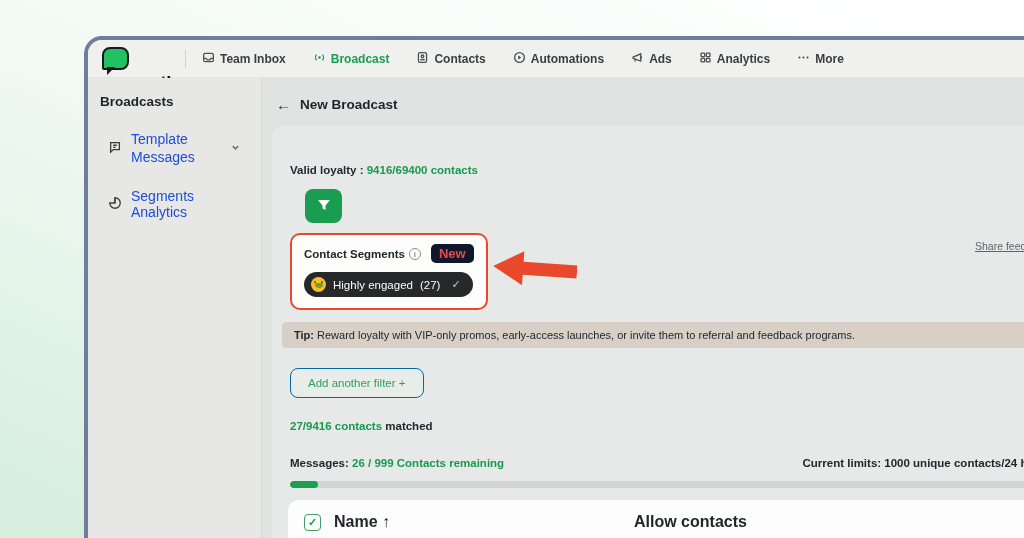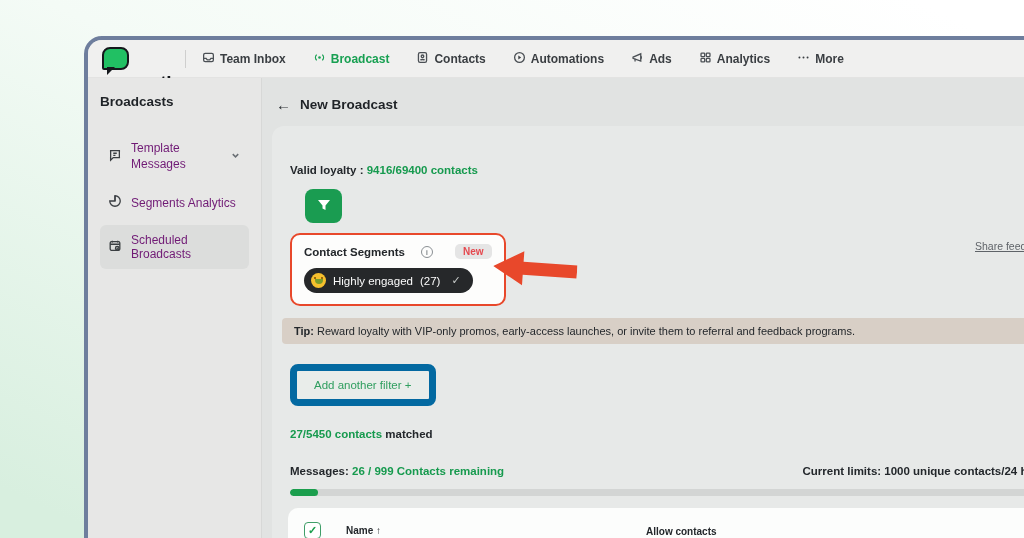--- a/index.html
+++ b/index.html
@@ -26,23 +26,23 @@
   .nav-item { display:flex; align-items:center; gap:5px; font-size:12px; font-weight:600;
               color:#3a3e42; cursor:pointer; white-space:nowrap; }
   .nav-item svg { width:13px; height:13px; stroke:#4b5055; }
   .nav-item.active { color:#18a052; }
   .nav-item.active svg { stroke:#18a052; }
 
   
   .body { flex:1; display:flex; min-height:0; }
   .sidebar { width:174px; flex:0 0 auto; background:#e7e7e6; border-right:1px solid #d7d8d7;
              padding:16px 12px; }
-  .sidebar-title { font-size:13.5px; font-weight:600; color:#1f2327; margin-bottom:24px; }
-  .side-item { display:flex; align-items:center; gap:9px; font-size:12px; font-weight:500;
-               color:#701a75; padding:8px 8px; border-radius:6px; cursor:pointer; margin-bottom:6px; }
+  .sidebar-title { font-size:13.5px; font-weight:600; color:#1f2327; margin-bottom:13px; }
+  .side-item { display:flex; align-items:center; gap:9px; font-size:14px; font-weight:500;
+               color:#1d4ed8; padding:8px 8px; border-radius:6px; cursor:pointer; margin-bottom:6px; }
   .side-item svg { width:14px; height:14px; flex:0 0 auto; stroke:#3a3e42; }
   .side-item.active { background:#dcdddc; }
   .side-item .lbl2 { line-height:1.3; }
   .side-chevron { margin-left:auto; }
   .side-chevron svg { width:11px; height:11px; stroke:#6b7075; }
 
   
   .main { flex:1; position:relative; background:#e1e3e2; min-width:0; }
   .page-head { display:flex; align-items:center; gap:9px; padding:18px 0 0 14px; }
   .back-arrow { font-size:15px; color:#2a2e32; cursor:pointer; }
@@ -59,25 +59,25 @@
   .search-input { width:100%; height:34px; background:#dcdedd; border:none; border-radius:7px;
                   padding:0 34px 0 12px; font-size:11.5px; color:#3a3e42; outline:none;
                   font-family:"Liberation Sans", sans-serif; }
   .search-input::placeholder { color:#a9aeac; }
   .search-icon { position:absolute; right:10px; top:9px; }
   .filter-btn { width:37px; height:34px; margin-left:15px; background:#1a9c51; border:none;
                 border-radius:8px; display:flex; align-items:center; justify-content:center; cursor:pointer; }
 
   .segments-box { margin-top:10px; display:inline-block; background:#fdfdfc;
                   border:2px solid #e8482b; border-radius:10px; padding:9px 12px 11px 12px; }
-  .seg-head { display:flex; align-items:center; gap:16px; }
+  .seg-head { display:flex; align-items:center; gap:4px; }
   .seg-title { font-size:11.5px; font-weight:bold; color:#23272b; }
   .info-icon { width:12px; height:12px; border:1px solid #8a8f93; border-radius:50%;
                color:#8a8f93; font-size:8px; line-height:11px; text-align:center; font-weight:bold; }
-  .new-badge { margin-left:6px; background:#e5e5e5; color:#e5494f; font-size:10px; font-weight:600;
+  .new-badge { margin-left:6px; background:#0f172a; color:#e5494f; font-size:13px; font-weight:600;
                padding:2px 8px; border-radius:5px; }
   .seg-chip { margin-top:9px; display:inline-flex; align-items:center; gap:7px;
               background:#26282a; border-radius:999px; padding:5px 12px 5px 7px; cursor:pointer; }
   .emoji-face { width:15px; height:15px; border-radius:50%; background:#f6c02d; position:relative; }
   .emoji-face::before { content:""; position:absolute; left:3px; top:4px; width:2px; height:2px;
               border-radius:50%; background:#7a4b00; box-shadow:7px 0 0 #7a4b00; }
   .emoji-face::after { content:""; position:absolute; left:3.5px; top:6px; width:8px; height:5px;
               border-radius:0 0 8px 8px; background:#7a9e2b; }
   .seg-chip-label { color:#fbfbfb; font-size:11.5px; font-weight:400; }
   .seg-chip-check { color:#c9cdcb; font-size:11px; margin-left:4px; }
@@ -85,21 +85,21 @@
   .red-arrow { position:absolute; left:221px; top:122px; transform:rotate(4deg); }
 
   .share-link { position:absolute; left:703px; top:114px; font-size:10.5px; color:#5f6368;
                 text-decoration:underline; white-space:nowrap; cursor:pointer; }
 
   .tip-bar { margin:12px -8px 0 -8px; background:#d8cfc6; border-radius:4px; padding:7px 12px;
              font-size:11px; color:#23272b; white-space:nowrap; overflow:hidden; }
   .tip-bar b { font-weight:bold; }
 
   .add-filter-btn { margin-top:20px; display:inline-block; background:rgba(235,242,237,0.45);
-                    border:7px solid #0369a1; color:#2f9e5f; font-size:11.5px; font-weight:500;
+                    border:1px solid #0369a1; color:#2f9e5f; font-size:11.5px; font-weight:500;
                     padding:8px 17px; border-radius:8px; cursor:pointer;
                     font-family:"Liberation Sans", sans-serif; }
 
   .matched-line { margin-top:22px; font-size:11.5px; font-weight:bold; color:#23272b; }
   .matched-line .green { color:#169a4e; }
 
   .selected-row { margin-top:25px; display:flex; justify-content:space-between; align-items:center; }
   .selected-left { font-size:11.5px; font-weight:bold; color:#23272b; }
   .selected-left .green { color:#169a4e; }
   .limits-text { font-size:11.5px; font-weight:bold; color:#23272b; white-space:nowrap; }
@@ -107,21 +107,21 @@
   .progress-track { margin-top:12px; height:7px; background:#d3d5d4; border-radius:4px; overflow:hidden; }
   .progress-fill { height:100%; background:#1b9e4d; border-radius:4px; }
 
   .table-card { margin:12px -2px 0 -2px; background:#fcfdfc; border-radius:10px 10px 0 0;
                 padding:13px 16px; height:120px; }
   .thead { display:flex; align-items:center; }
   .col-name { width:330px; display:flex; align-items:center; gap:13px; }
   .checkbox { width:17px; height:17px; background:#ffffff; border:1.5px solid #3f9e68;
               border-radius:4px; display:flex; align-items:center; justify-content:center;
               color:#1b9e4d; font-size:11px; font-weight:bold; cursor:pointer; }
-  .th { font-size:10px; font-weight:bold; color:#23272b;margin-left:12px; }
+  .th { font-size:16px; font-weight:bold; color:#23272b; }
   .col-phone { width:290px; }
   .col-allow { flex:1; }
 </style>
 </head>
 <body>
 
 <div class="canvas">
   <div class="window">
 
     <div class="navbar">
@@ -201,29 +201,20 @@
                 <path d="M3 4.5 6 7.5 9 4.5"></path>
               </svg></span>
         </div>
         <div class="side-item">
           <span><svg viewBox="0 0 16 16" fill="none" stroke-width="1.5">
                 <path d="M8 2a6 6 0 1 1-6 6h6z"></path>
                 <path d="M8 8V2"></path>
               </svg></span>
           <span>Segments Analytics</span>
         </div>
-        <div class="side-item active">
-          <span><svg viewBox="0 0 16 16" fill="none" stroke-width="1.5">
-                <rect x="2.5" y="3" width="11" height="10" rx="1.5"></rect>
-                <path d="M2.5 6h11M5 2v2M11 2v2"></path>
-                <circle cx="10.5" cy="10.5" r="2"></circle>
-                <path d="M10.5 9.7v.9h.8"></path>
-              </svg></span>
-          <span>Scheduled Broadcasts</span>
-        </div>
       </div>
 
       <div class="main">
         <div class="page-head">
           <span class="back-arrow">←</span>
           <span class="page-title">New Broadcast</span>
         </div>
 
         <div class="card">
 
@@ -262,21 +253,21 @@
 
           <span class="share-link">Share feed</span>
 
           <div class="tip-bar">
             <b>Tip:</b><span> Reward loyalty with VIP-only promos, early-access launches, or invite them to referral and feedback programs.</span>
           </div>
 
           <button class="add-filter-btn">Add another filter +</button>
 
           <div class="matched-line">
-            <span class="green">27/5450 contacts</span><span> matched</span>
+            <span class="green">27/9416 contacts</span><span> matched</span>
           </div>
 
           <div class="selected-row">
             <div class="selected-left">
               <span>Messages: </span><span class="green">26 / 999 Contacts remaining</span>
             </div>
             <div class="limits-text">Current limits: 1000 unique contacts/24 hour</div>
           </div>
 
           <div class="progress-track">

